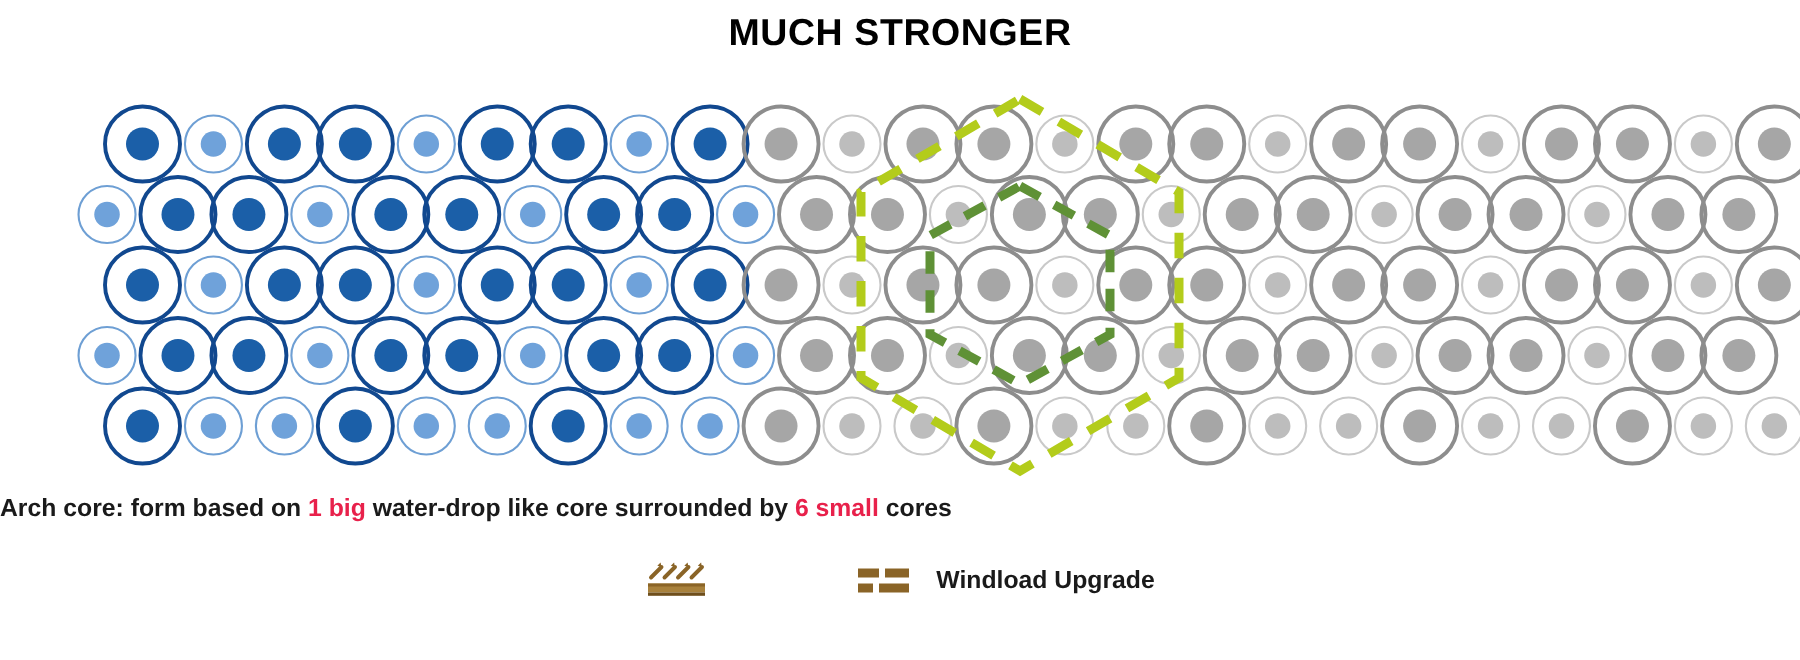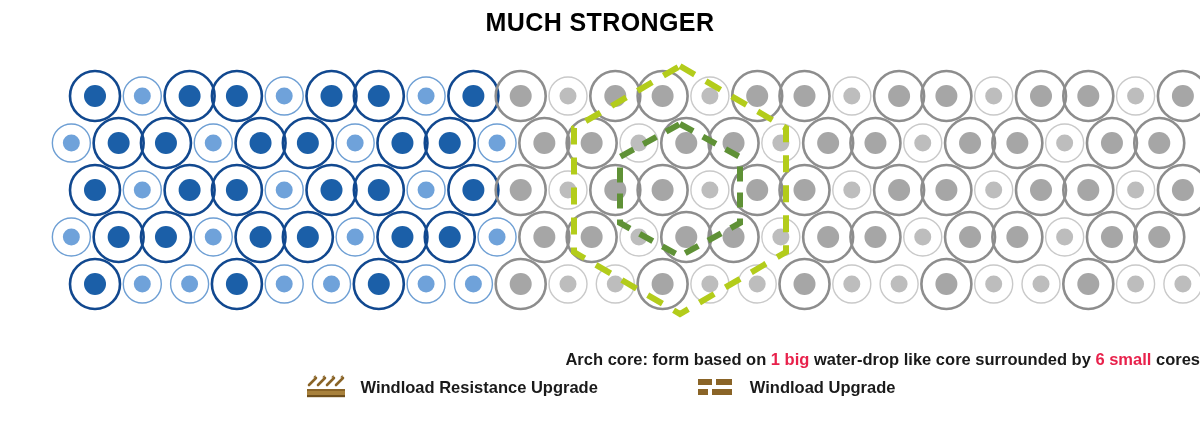--- a/index.html
+++ b/index.html
@@ -42,26 +42,25 @@
     height: 272px;
   }
   #lattice-svg { display: block; }
 
   
   #caption {
     position: absolute;
     left: 0;
     top: 330px;
     width: 1200px;
-    text-align: right;
+    text-align: left;
     font-size: 16.5px;
     font-weight: bold;
     color: #1a1a1a;
     white-space: nowrap;
-    margin-top: 20px;
   }
   #caption .hl { color: #e8214b; }
 
   
   #legend {
     position: absolute;
     left: 0;
     top: 372px;
     width: 1200px;
     display: flex;
@@ -602,21 +601,20 @@
         <g fill="#8a6427">
           <path d="M11 6 L8.2 5.2 L10.4 3.0 Z"></path>
           <path d="M20 6 L17.2 5.2 L19.4 3.0 Z"></path>
           <path d="M29 6 L26.2 5.2 L28.4 3.0 Z"></path>
           <path d="M38 6 L35.2 5.2 L37.4 3.0 Z"></path>
         </g>
         <rect x="2" y="17" width="38" height="6" fill="#a8813c"></rect>
         <rect x="2" y="17" width="38" height="2" fill="#8a6427"></rect>
         <rect x="2" y="23" width="38" height="2.2" fill="#6f4f1c"></rect>
       </svg>
-      <span class="legend-label">Windload Resistance Upgrade</span>
     </div>
 
     <div class="legend-item">
       <svg class="legend-icon" viewBox="0 0 42 30">
         <g fill="#8a6427" stroke="#ffffff" stroke-width="2">
           <rect x="3" y="6" width="16" height="8"></rect>
           <rect x="21" y="6" width="18" height="8"></rect>
           <rect x="3" y="16" width="12" height="8"></rect>
           <rect x="17" y="16" width="22" height="8"></rect>
         </g>

